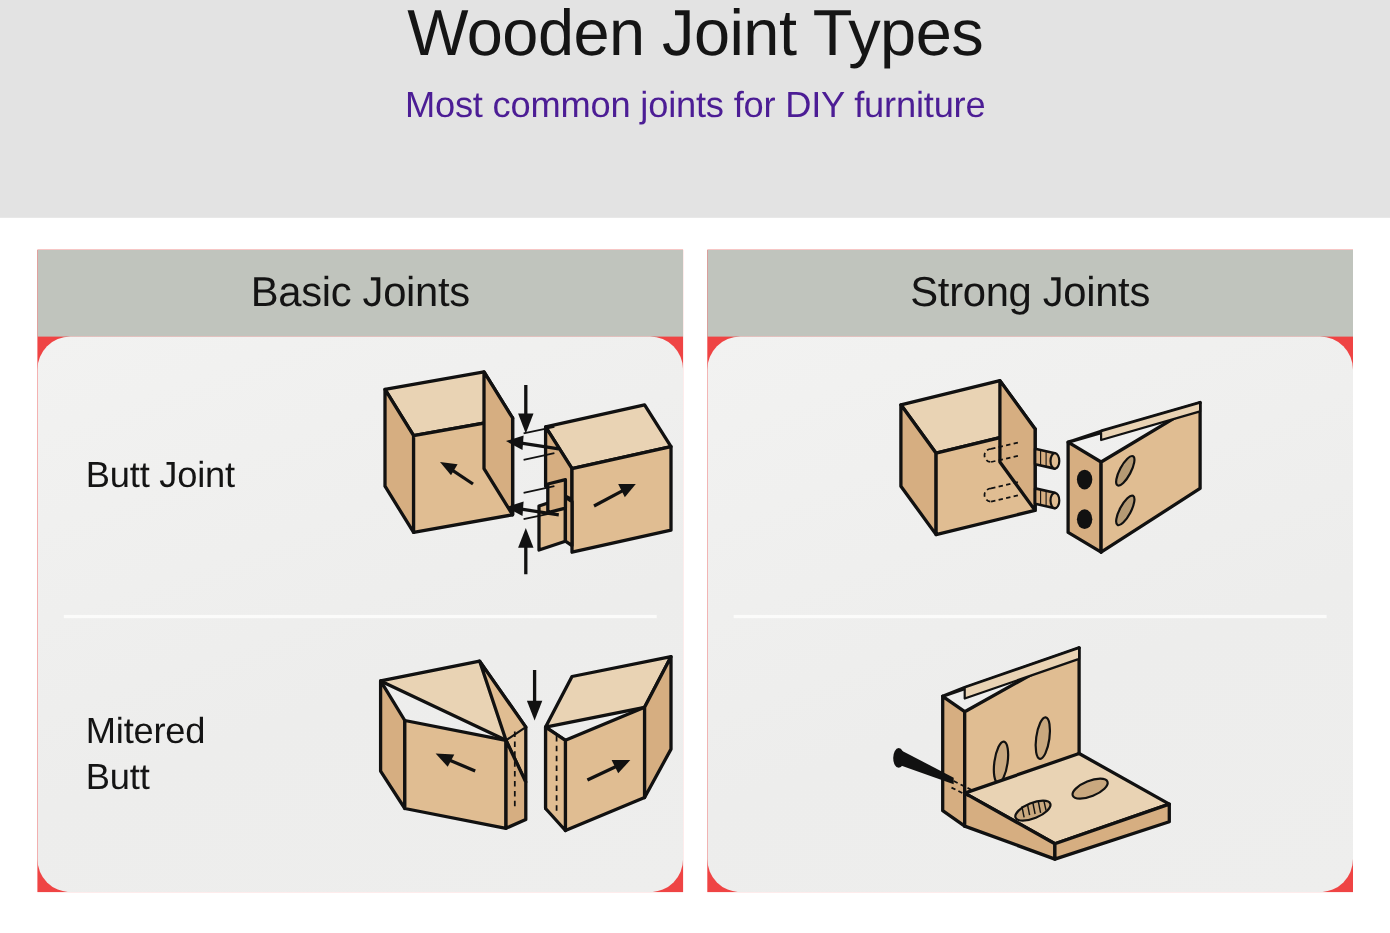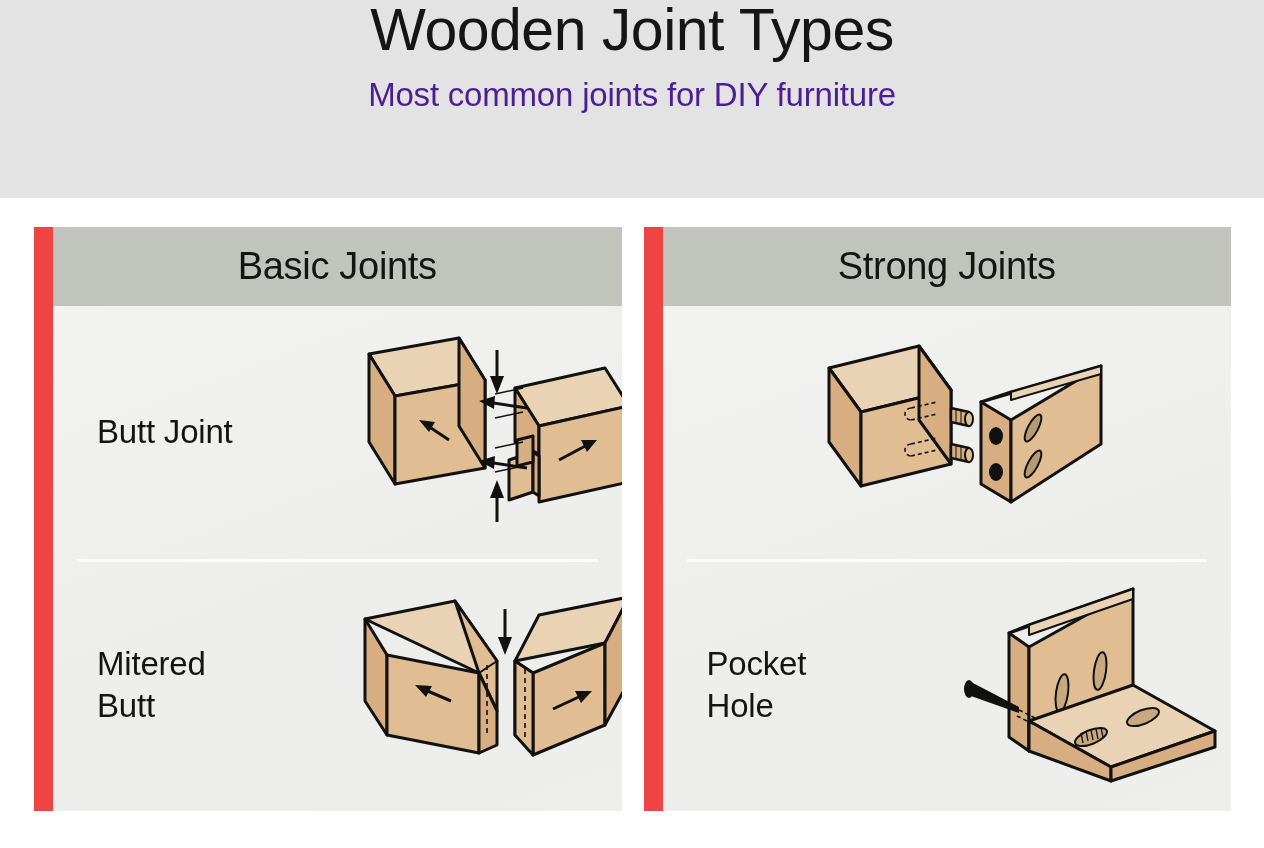--- a/index.html
+++ b/index.html
@@ -55,40 +55,40 @@
     display: flex;
     gap: 22px;
   }
   .column-card {
     width: 587px;
     height: 584px;
     background: #ef4444;
     display: flex;
     flex-direction: column;
     overflow: hidden;
-    padding-left: 19px;
   }
   .column-header {
     height: 79px;
     background: #c0c4bd;
     display: flex;
     align-items: center;
     justify-content: center;
     flex: 0 0 auto;
   }
   .column-header-text {
     font-size: 38px;
     color: #141414;
     letter-spacing: -0.3px;
   }
   .column-body {
     flex: 1 1 auto;
     display: flex;
     flex-direction: column;
     background: linear-gradient(160deg, #f2f2f1 0%, #ededec 60%, #eeeeed 100%);
+    border-radius: 30px;
   }
   .joint-row {
     flex: 1 1 50%;
     display: flex;
     align-items: center;
     position: relative;
     padding: 0 8px 0 44px;
     box-sizing: border-box;
   }
   .joint-row + .joint-row::before {
@@ -298,22 +298,20 @@
               </g>
               <g>
                 <ellipse cx="218" cy="132" rx="5" ry="15" transform="rotate(28 218 132)" fill="#b59a74" stroke="#111111" stroke-width="2"></ellipse>
               </g>
             </g>
           </svg>
         </div>
       </div>
 
       <div class="joint-row">
-        <div class="joint-label">Pocket
-Hole</div>
         <div class="joint-figure">
           <svg width="300" height="200" viewBox="0 0 300 200">
 
             <g>
               <polygon points="52,48 72,40 176,4 156,12" fill="#e9d3b4" stroke="#111111" stroke-width="3" stroke-linejoin="round"></polygon>
               <polygon points="52,48 52,152 72,166 72,62" fill="#d6ae81" stroke="#111111" stroke-width="3" stroke-linejoin="round"></polygon>
               <polygon points="72,62 176,4 176,100 72,166" fill="#e0bd92" stroke="#111111" stroke-width="3" stroke-linejoin="round"></polygon>
               <polygon points="72,40 176,4 176,14 72,50" fill="#e9d3b4" stroke="#111111" stroke-width="2" stroke-linejoin="round"></polygon>
 
               <ellipse cx="105" cy="108" rx="6" ry="19" transform="rotate(8 105 108)" fill="#c9a87f" stroke="#111111" stroke-width="2"></ellipse>

